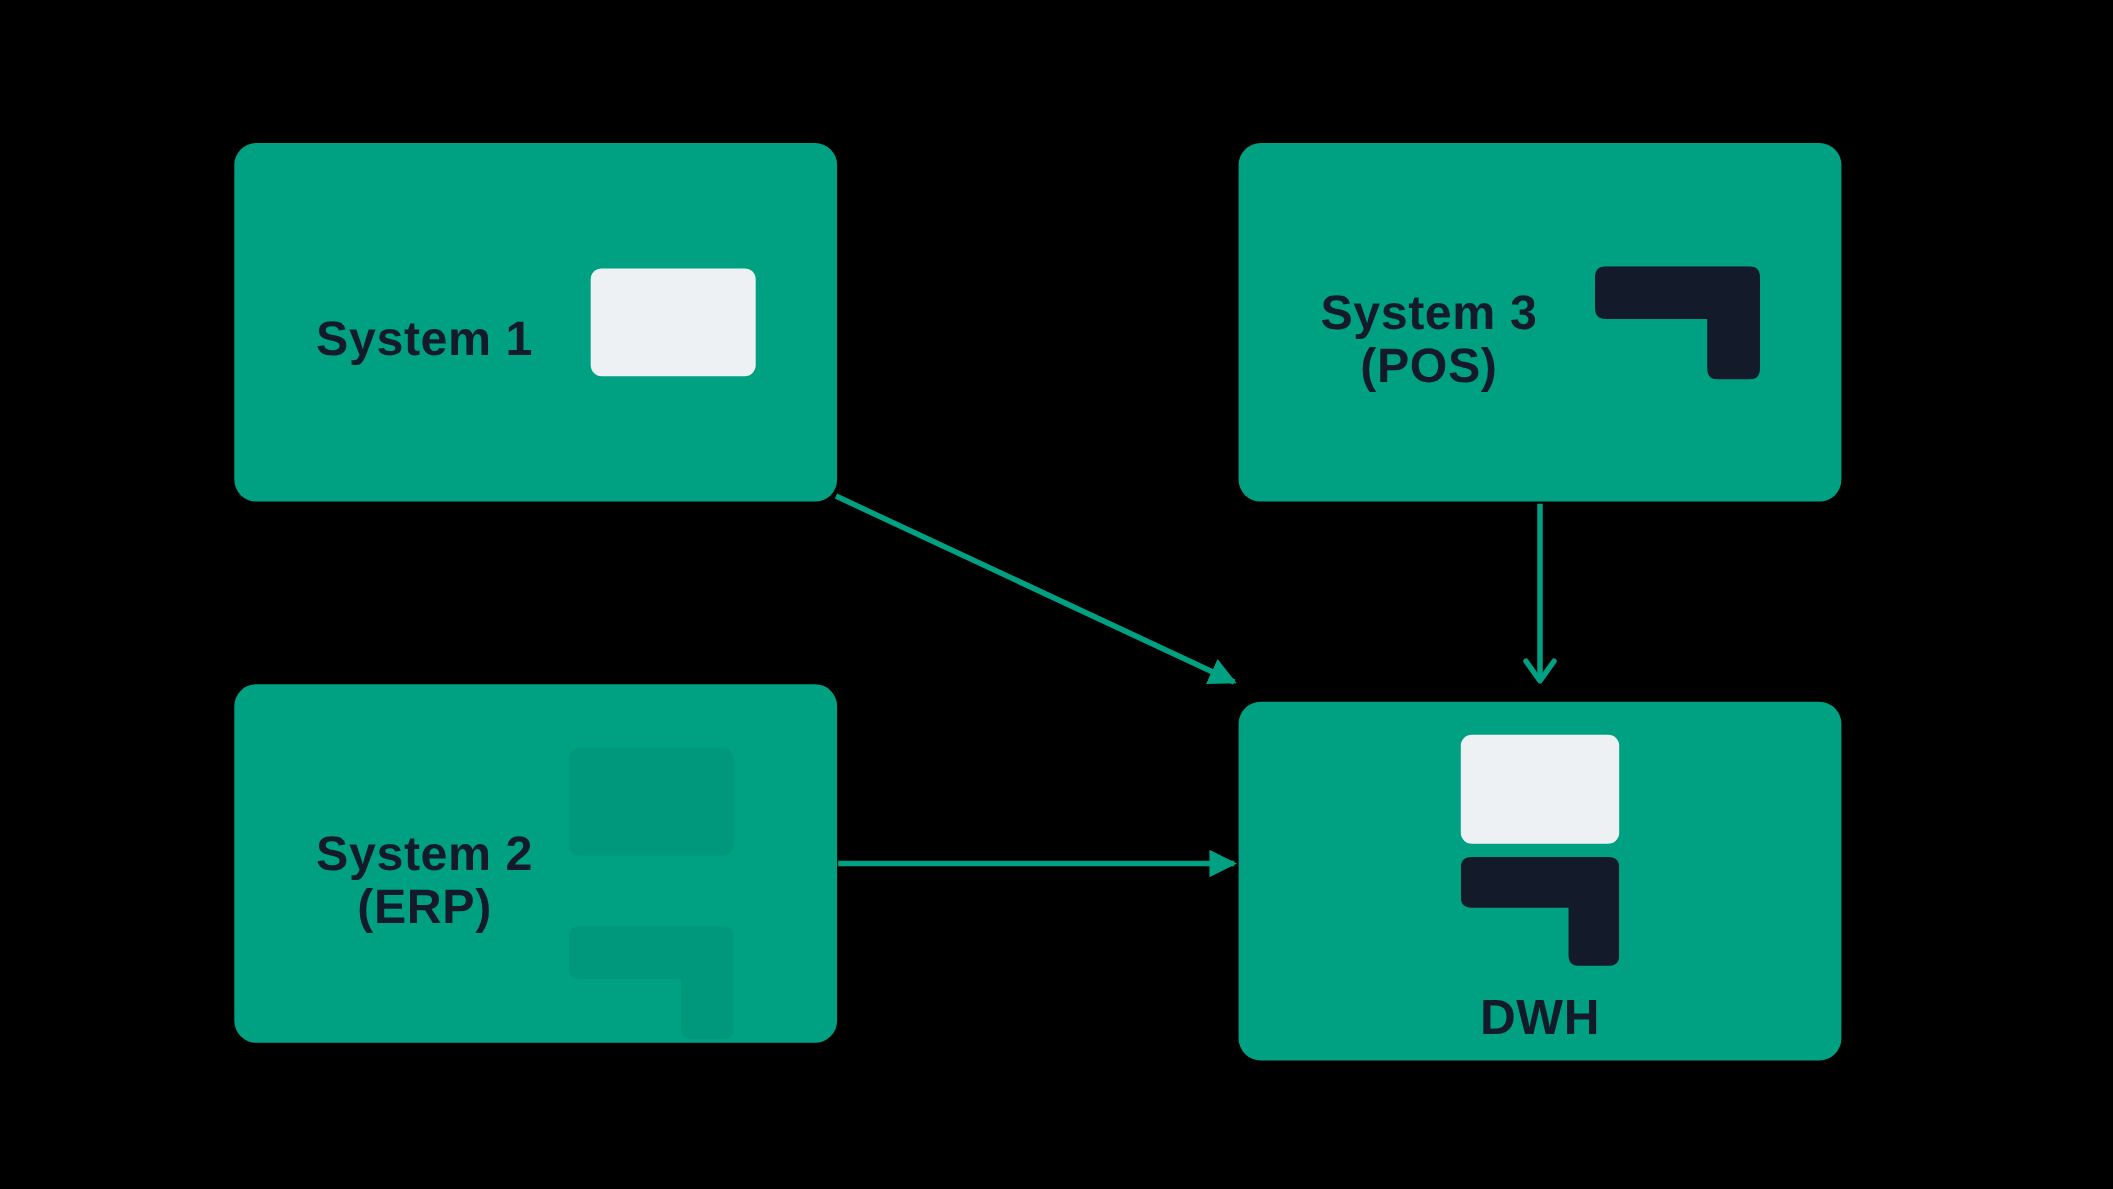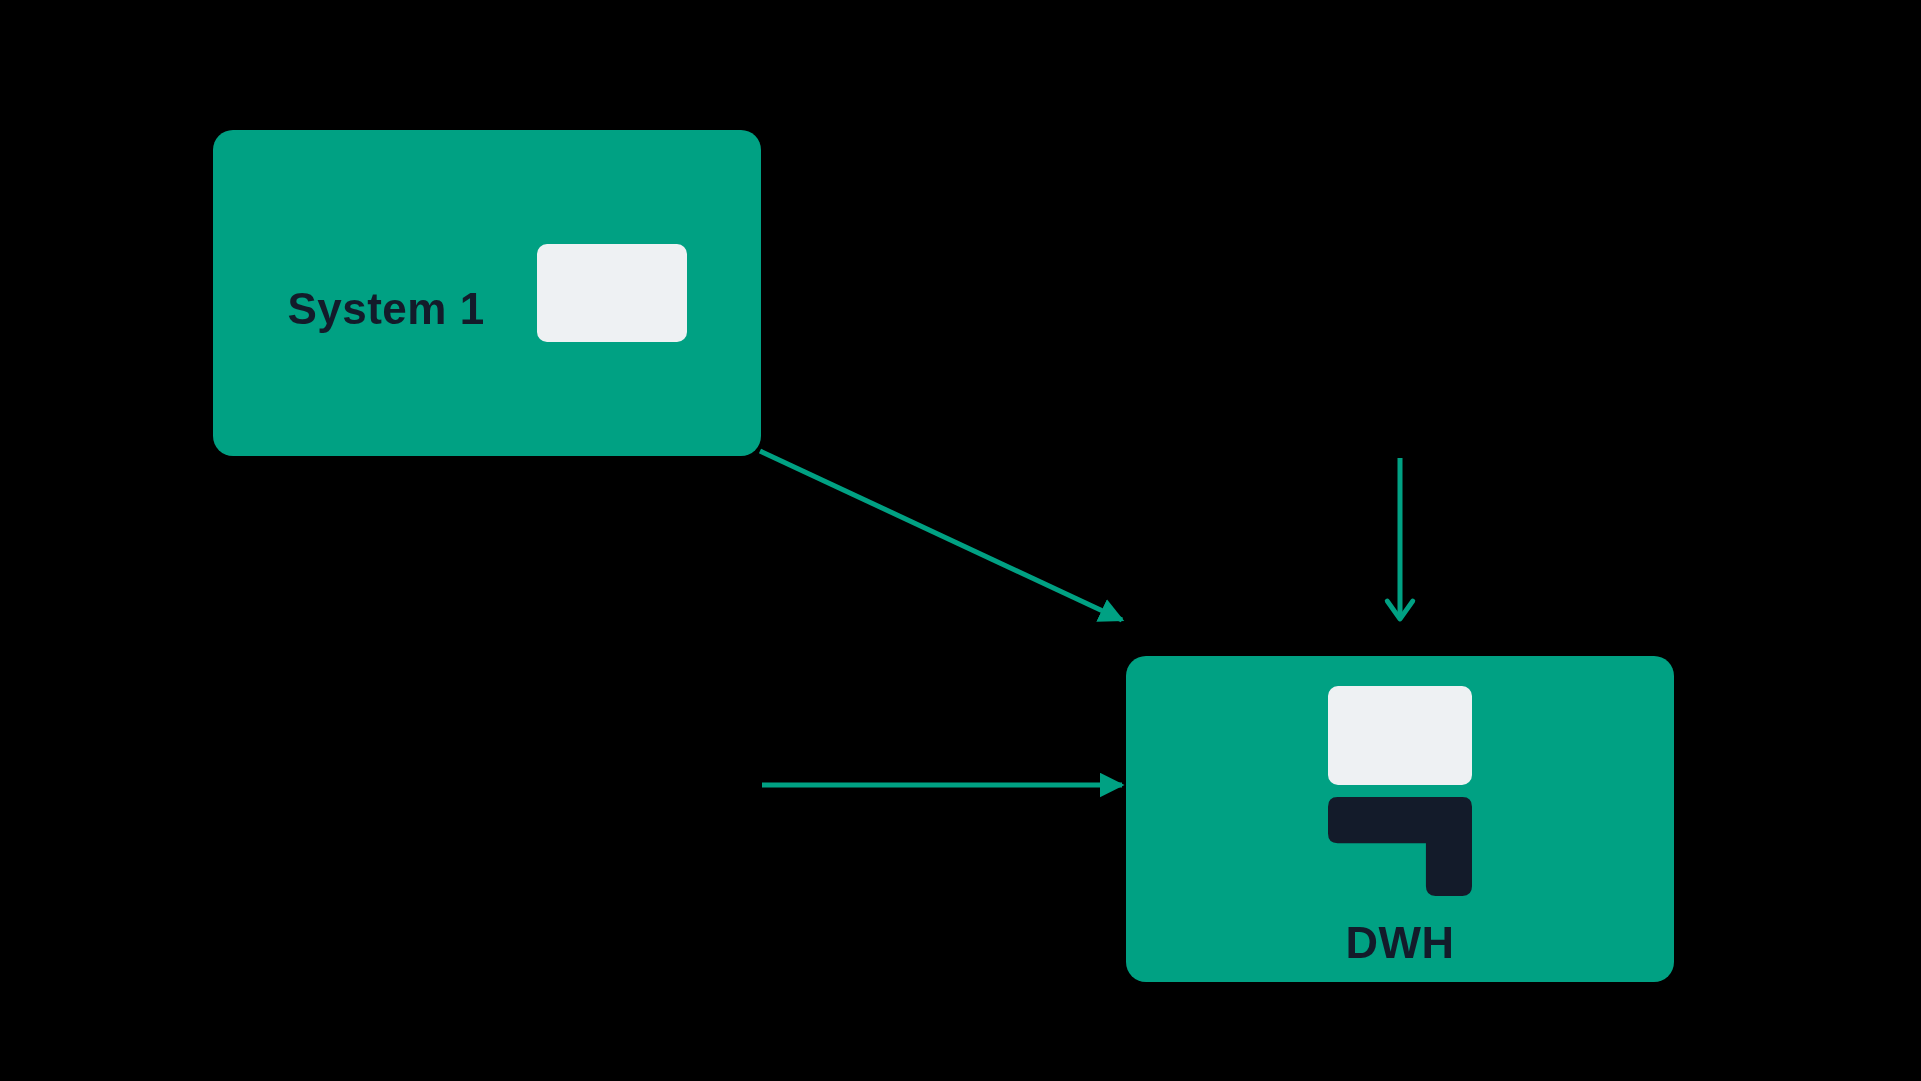--- a/index.html
+++ b/index.html
@@ -68,21 +68,21 @@
     flex-direction: column;
     justify-content: flex-start;
     padding-top: 30px;
   }
   .dwh .card-icon { width: 144px; height: 99px; }
   .dwh .corner-icon { width: 144px; margin-top: 10px; }
   .dwh .node-label { margin-top: 20px; font-size: 45px; }
   .sys1 { left: 213px; top: 130px; }
   .sys3 { left: 1126px; top: 130px; }
   .sys2 { left: 213px; top: 622px; }
-  .dwh  { left: 1126px; top: 656px; }
+  .dwh  { left: 1126px; top: 638px; }
   .edge-line { stroke: var(--arrow-green, #00a183); stroke-width: 5; fill: none; }
 </style>
 </head>
 <body>
 
 <div class="canvas">
 
   <svg class="edges" width="1921" height="1081" viewBox="0 0 1921 1081">
     <defs>
       <marker id="tri" viewBox="0 0 10 10" refX="9" refY="5" markerWidth="5" markerHeight="5" markerUnits="strokeWidth" orient="auto">
@@ -99,21 +99,48 @@
 
   <div class="node sys1">
     <div class="node-row">
       <div class="node-label">
         <div>System 1</div>
       </div>
       <div class="card-icon"></div>
     </div>
   </div>
 
+  <div class="node sys3">
+    <div class="node-row">
+      <div class="node-label">
+        <div>System 3</div>
+        <div>(POS)</div>
+      </div>
+      <svg class="corner-icon" viewBox="0 0 150 103">
+        <path d="M10,0 H140 Q150,0 150,10 V93 Q150,103 140,103 H112 Q102,103 102,93 V48 H10 Q0,48 0,38 V10 Q0,0 10,0 Z"></path>
+      </svg>
+    </div>
+  </div>
 
+  <div class="node sys2">
+    <div class="node-row" style="margin-right: 202px;">
+      <div class="node-label">
+        <div>System 2</div>
+        <div>(ERP)</div>
+      </div>
+    </div>
+    <div class="ghost" style="left:304px; top:58px;">
+      <div class="card-icon"></div>
+    </div>
+    <div class="ghost" style="left:304px; top:220px;">
+      <svg class="corner-icon" viewBox="0 0 150 103">
+        <path d="M10,0 H140 Q150,0 150,10 V93 Q150,103 140,103 H112 Q102,103 102,93 V48 H10 Q0,48 0,38 V10 Q0,0 10,0 Z"></path>
+      </svg>
+    </div>
+  </div>
 
   <div class="node dwh">
     <div class="card-icon"></div>
     <svg class="corner-icon" viewBox="0 0 150 103">
       <path d="M10,0 H140 Q150,0 150,10 V93 Q150,103 140,103 H112 Q102,103 102,93 V48 H10 Q0,48 0,38 V10 Q0,0 10,0 Z"></path>
     </svg>
     <div class="node-label">DWH</div>
   </div>
 
 </div>

